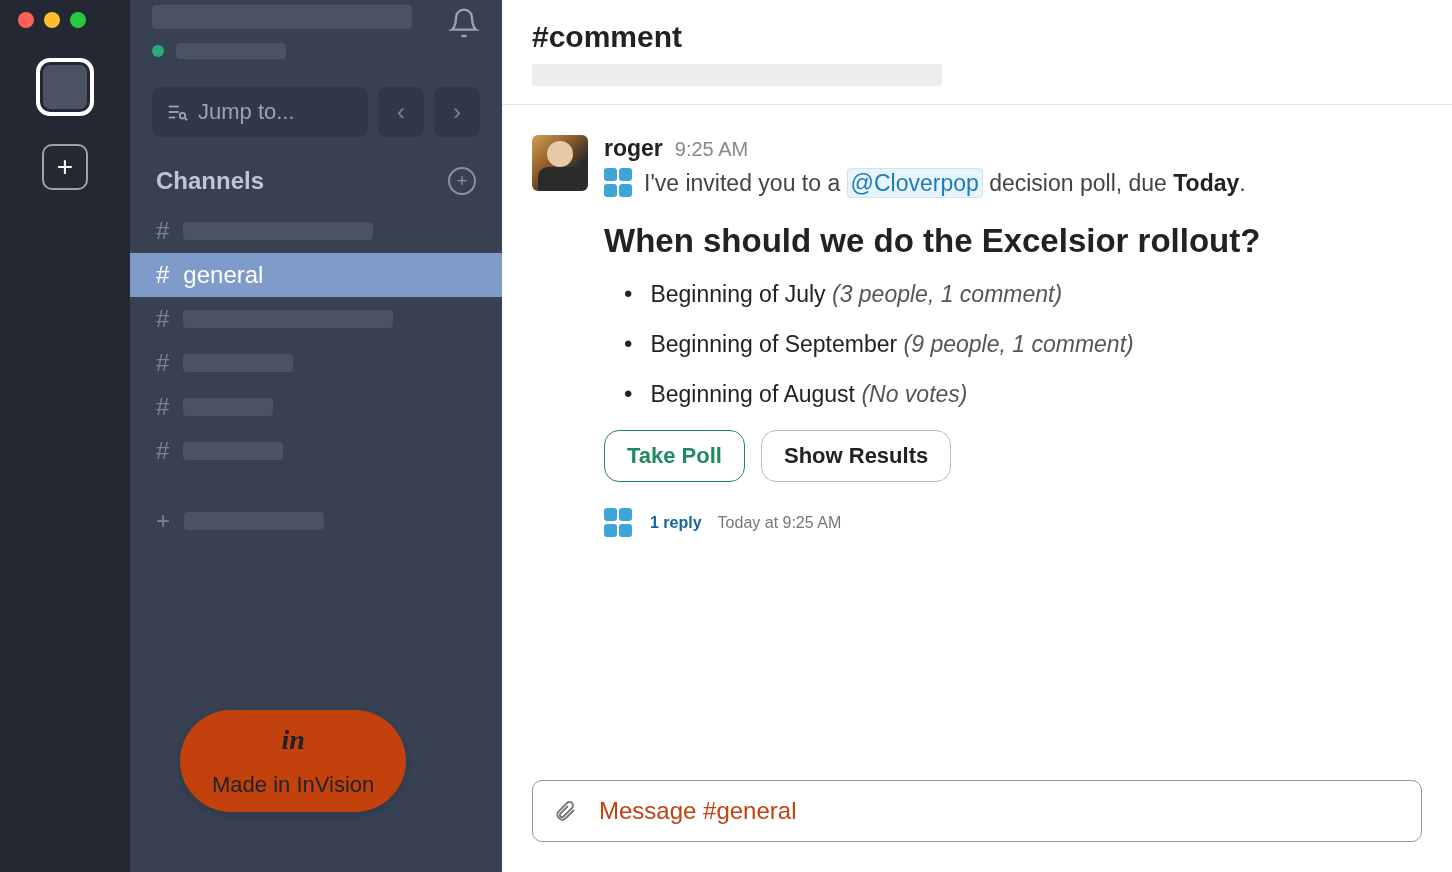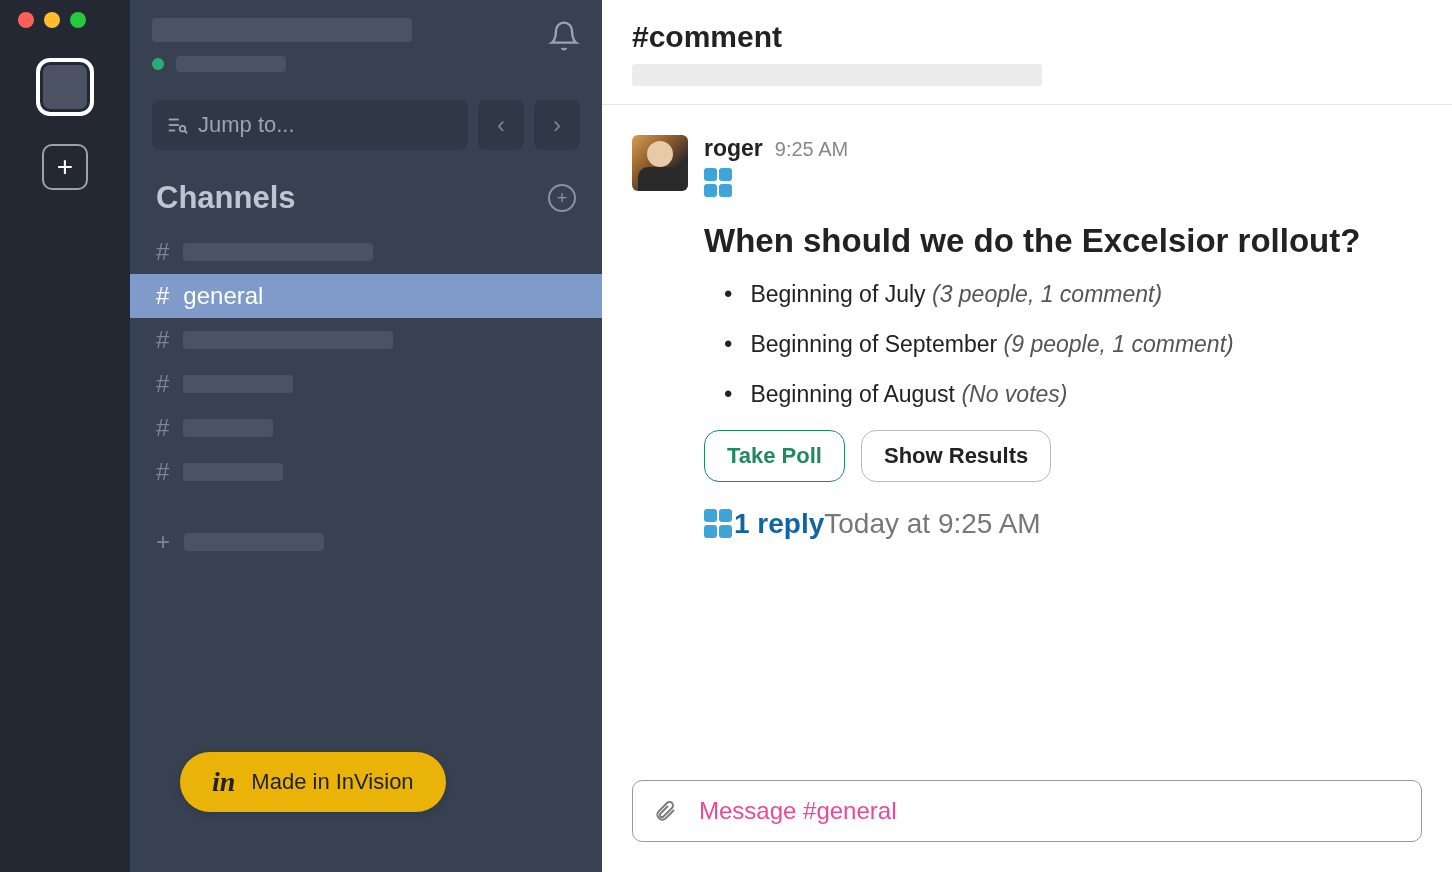--- a/index.html
+++ b/index.html
@@ -10,46 +10,46 @@
 .rail { width: 130px; background: #232833; display: flex; flex-direction: column; align-items: center; padding-top: 12px; }
 .traffic-lights { display: flex; gap: 10px; margin-bottom: 30px; align-self: flex-start; margin-left: 18px; }
 .tl { width: 16px; height: 16px; border-radius: 50%; }
 .tl-red { background: #ff5f57; }
 .tl-yellow { background: #febc2e; }
 .tl-green { background: #28c840; }
 .workspace-icon { width: 58px; height: 58px; border-radius: 14px; background: #4a5263; border: 4px solid #fff; margin-bottom: 28px; box-shadow: 0 0 0 3px #232833 inset; }
 .add-workspace { width: 46px; height: 46px; border-radius: 10px; border: 2px solid #9ba1ad; display: flex; align-items: center; justify-content: center; color: #fff; font-size: 28px; font-weight: 300; }
 
 
-.sidebar { width: 472px; background: #374152; color: #aeb5c2; display: flex; flex-direction: column; padding-top: 18px; position: relative; }
+.sidebar { width: 372px; background: #374152; color: #aeb5c2; display: flex; flex-direction: column; padding-top: 5px; position: relative; }
 .sidebar-top { display: flex; align-items: flex-start; padding: 0 22px; gap: 14px; margin-bottom: 12px; }
 .workspace-name-ph { flex: 1; }
 .ph-bar { background: #4a5363; border-radius: 4px; height: 24px; }
 .ph-bar-sm { height: 16px; }
 .presence-row { display: flex; align-items: center; gap: 12px; margin-top: 14px; }
 .presence-dot { width: 12px; height: 12px; border-radius: 50%; background: #2bac76; }
 .bell-icon { color: #9ba3b2; }
 
 .jump-row { display: flex; gap: 10px; padding: 0 22px; margin-top: 16px; margin-bottom: 30px; }
 .jump-to { flex: 1; background: #2f3847; border-radius: 8px; display: flex; align-items: center; padding: 10px 14px; gap: 10px; color: #9ba3b2; font-size: 22px; }
 .nav-btn { width: 46px; height: 50px; background: #2f3847; border-radius: 8px; display: flex; align-items: center; justify-content: center; color: #7c8494; font-size: 24px; }
 
 .section-head { display: flex; align-items: center; justify-content: space-between; padding: 0 26px; margin-bottom: 14px; }
-.section-title { font-size: 31px; font-weight: 600; color: #bfc6d2; }
+.section-title { font-size: 24px; font-weight: 600; color: #bfc6d2; }
 .add-circle { width: 28px; height: 28px; border: 2px solid #8a92a1; border-radius: 50%; display: flex; align-items: center; justify-content: center; color: #8a92a1; font-size: 18px; }
 
 .channel { display: flex; align-items: center; padding: 8px 26px; gap: 14px; font-size: 24px; }
 .channel.active { background: #7f9bc9; color: #fff; font-weight: 500; }
 .hash { font-size: 24px; color: #7c8494; }
 .channel.active .hash { color: #fff; }
 .ch-ph { background: #4a5363; border-radius: 4px; height: 18px; }
 .dm-plus-row { display: flex; align-items: center; padding: 8px 26px; gap: 14px; margin-top: 26px; }
 .dm-plus { font-size: 24px; color: #7c8494; }
 
-.invision-badge { position: absolute; bottom: 60px; left: 50px; background: #eab308; border-radius: 999px; padding: 14px 32px; display: flex; align-items: center; gap: 16px; color: #222; font-size: 22px; box-shadow: 0 2px 8px rgba(0,0,0,0.15); }
+.invision-badge { position: absolute; bottom: 60px; left: 50px; background: #c2410c; border-radius: 999px; padding: 14px 32px; display: flex; align-items: center; gap: 16px; color: #222; font-size: 22px; box-shadow: 0 2px 8px rgba(0,0,0,0.15); flex-direction: column; }
 .in-logo { font-style: italic; font-weight: 700; font-size: 28px; font-family: Georgia, serif; }
 
 
 .main { flex: 1; background: #fff; display: flex; flex-direction: column; }
 .channel-header { padding: 20px 30px 18px; border-bottom: 1px solid #e5e5e5; }
 .ch-title { font-size: 30px; font-weight: 800; color: #222; margin-bottom: 10px; }
 .topic-ph { background: #ececec; height: 22px; width: 410px; border-radius: 3px; }
 
 .messages { flex: 1; padding: 30px 30px 0; overflow-y: auto; }
 .message { display: flex; gap: 16px; }
@@ -67,28 +67,28 @@
 .due-bold { font-weight: 700; color: #222; }
 .poll-q { font-size: 33px; font-weight: 700; color: #222; margin-bottom: 20px; }
 .poll-list { list-style: none; padding-left: 20px; }
 .poll-list li { display: flex; align-items: baseline; font-size: 23px; color: #222; margin-bottom: 22px; }
 .poll-list li::before { content: "•"; font-size: 24px; margin-right: 18px; }
 .poll-meta { font-style: italic; color: #555; }
 .btn-row { display: flex; gap: 16px; margin-bottom: 26px; }
 .btn { border-radius: 15px; padding: 12px 22px; font-size: 22px; font-weight: 600; background: #fff; cursor: pointer; }
 .btn-primary { border: 1.5px solid #1f8a5f; color: #1f8a5f; }
 .btn-secondary { border: 1.5px solid #bbb; color: #222; }
-.thread-line { display: flex; align-items: center; font-size: 28px; }
+.thread-line { display: flex; align-items: center; gap: 16px; font-size: 16px; }
 .thread-link { color: #1264a3; font-weight: 700; }
 .thread-time { color: #777; }
 
 .composer-wrap { padding: 20px 30px 30px; }
 .composer { border: 1.5px solid #999; border-radius: 10px; display: flex; align-items: center; padding: 16px 20px; gap: 22px; }
 .clip-icon { color: #777; }
-.composer-ph { color: #ec4899; font-size: 24px; }
+.composer-ph { color: #c2410c; font-size: 24px; }
 </style>
 </head>
 <body>
 
 <div class="app">
 
   <div class="rail">
     <div class="traffic-lights">
       <div class="tl tl-red"></div>
       <div class="tl tl-yellow"></div>
@@ -190,20 +190,26 @@
           <div class="msg-head">
             <span class="username">roger</span>
             <span class="timestamp">9:25 AM</span>
           </div>
           <div class="invite-line">
             <span class="cp-icon">
               <span class="cp-dot"></span>
                 <span class="cp-dot"></span>
                 <span class="cp-dot"></span>
                 <span class="cp-dot"></span>
+            </span>
+            <span>
+              <span>I've invited you to a</span>
+              <span class="mention">@Cloverpop</span>
+              <span>decision poll, due</span>
+              <span class="due-bold">Today</span><span>.</span>
             </span>
           </div>
 
           <div class="poll-q">When should we do the Excelsior rollout?</div>
 
           <ul class="poll-list">
             <li>
               <span><span>Beginning of July</span> <span class="poll-meta">(3 people, 1 comment)</span></span>
             </li>
             <li>

